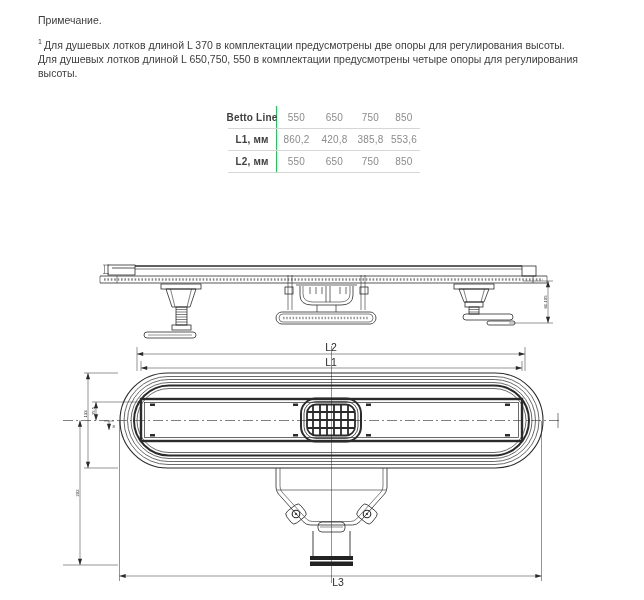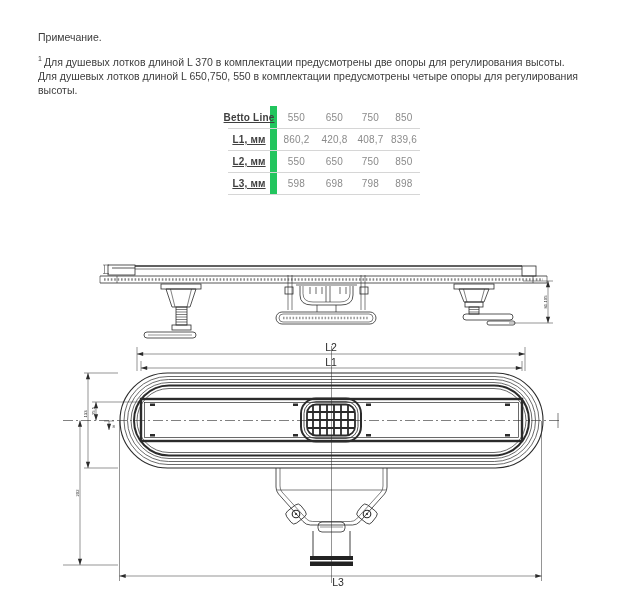--- a/index.html
+++ b/index.html
@@ -1,31 +1,31 @@
 <!DOCTYPE html>
 <html><head>
 <meta charset="utf-8">
 <style>
   html,body{margin:0;padding:0;}
   .page{
     position:relative;width:644px;height:600px;background:#ffffff;overflow:hidden;
     font-family:"Liberation Sans", sans-serif;color:#3c3c3c;
   }
   
-  .note{position:absolute;left:38px;top:30px;width:560px;font-size:10.5px;line-height:14px;color:#3d3d3d;}
+  .note{position:absolute;left:38px;top:13px;width:560px;font-size:10.5px;line-height:14px;color:#3d3d3d;}
   .note-title{margin-bottom:8px;}
   .note sup{font-size:7px;vertical-align:super;margin-right:2px;}
   
   .spec-table{position:absolute;left:228px;top:106px;width:192px;font-size:10px;}
   .trow{display:grid;grid-template-columns:49px 39px 37px 35px 32px;align-items:center;
         height:21px;border-bottom:1px solid #d6d6d6;}
   .trow.header{height:22px;}
   .tcell{text-align:center;color:#8b8b8b;letter-spacing:.2px;white-space:nowrap;}
-  .tcell.lbl{font-weight:bold;color:#3f3f3f;border-right:7px solid #22c55e;height:100%;
-             display:flex;align-items:center;justify-content:center;text-decoration:underline;}
+  .tcell.lbl{font-weight:bold;color:#3f3f3f;border-right:1px solid #22c55e;height:100%;
+             display:flex;align-items:center;justify-content:center;}
   
   svg.drawing{position:absolute;left:0;top:0;}
   svg.drawing text{font-family:"Liberation Sans", sans-serif;fill:#2b2b2b;}
   .dimlabel{font-size:10.5px;}
   .tinydim{font-size:4.2px;fill:#555;}
 </style>
 </head>
 <body>
 
 <div class="page">
@@ -41,36 +41,29 @@
       <div class="tcell lbl">Betto Line</div>
       <div class="tcell">550</div>
       <div class="tcell">650</div>
       <div class="tcell">750</div>
       <div class="tcell">850</div>
     </div>
     <div class="trow">
       <div class="tcell lbl">L1, мм</div>
       <div class="tcell">860,2</div>
       <div class="tcell">420,8</div>
-      <div class="tcell">408,7</div>
-      <div class="tcell">839,6</div>
+      <div class="tcell">385,8</div>
+      <div class="tcell">553,6</div>
     </div>
     <div class="trow">
       <div class="tcell lbl">L2, мм</div>
       <div class="tcell">550</div>
       <div class="tcell">650</div>
       <div class="tcell">750</div>
       <div class="tcell">850</div>
-    </div>
-    <div class="trow">
-      <div class="tcell lbl">L3, мм</div>
-      <div class="tcell">598</div>
-      <div class="tcell">698</div>
-      <div class="tcell">798</div>
-      <div class="tcell">898</div>
     </div>
   </div>
 
   <svg class="drawing" width="644" height="600" viewBox="0 0 644 600" fill="none" stroke="#2b2b2b" stroke-width="0.8">
     <defs>
       <marker id="arr" markerUnits="userSpaceOnUse" markerWidth="8" markerHeight="6" refX="6.6" refY="3" orient="auto-start-reverse">
         <path d="M0.4,0.9 L6.6,3 L0.4,5.1 Z" fill="#2b2b2b" stroke="none"></path>
       </marker>
       <clipPath id="grateClip">
           <rect x="307" y="404.5" width="48" height="31" rx="9"></rect>

